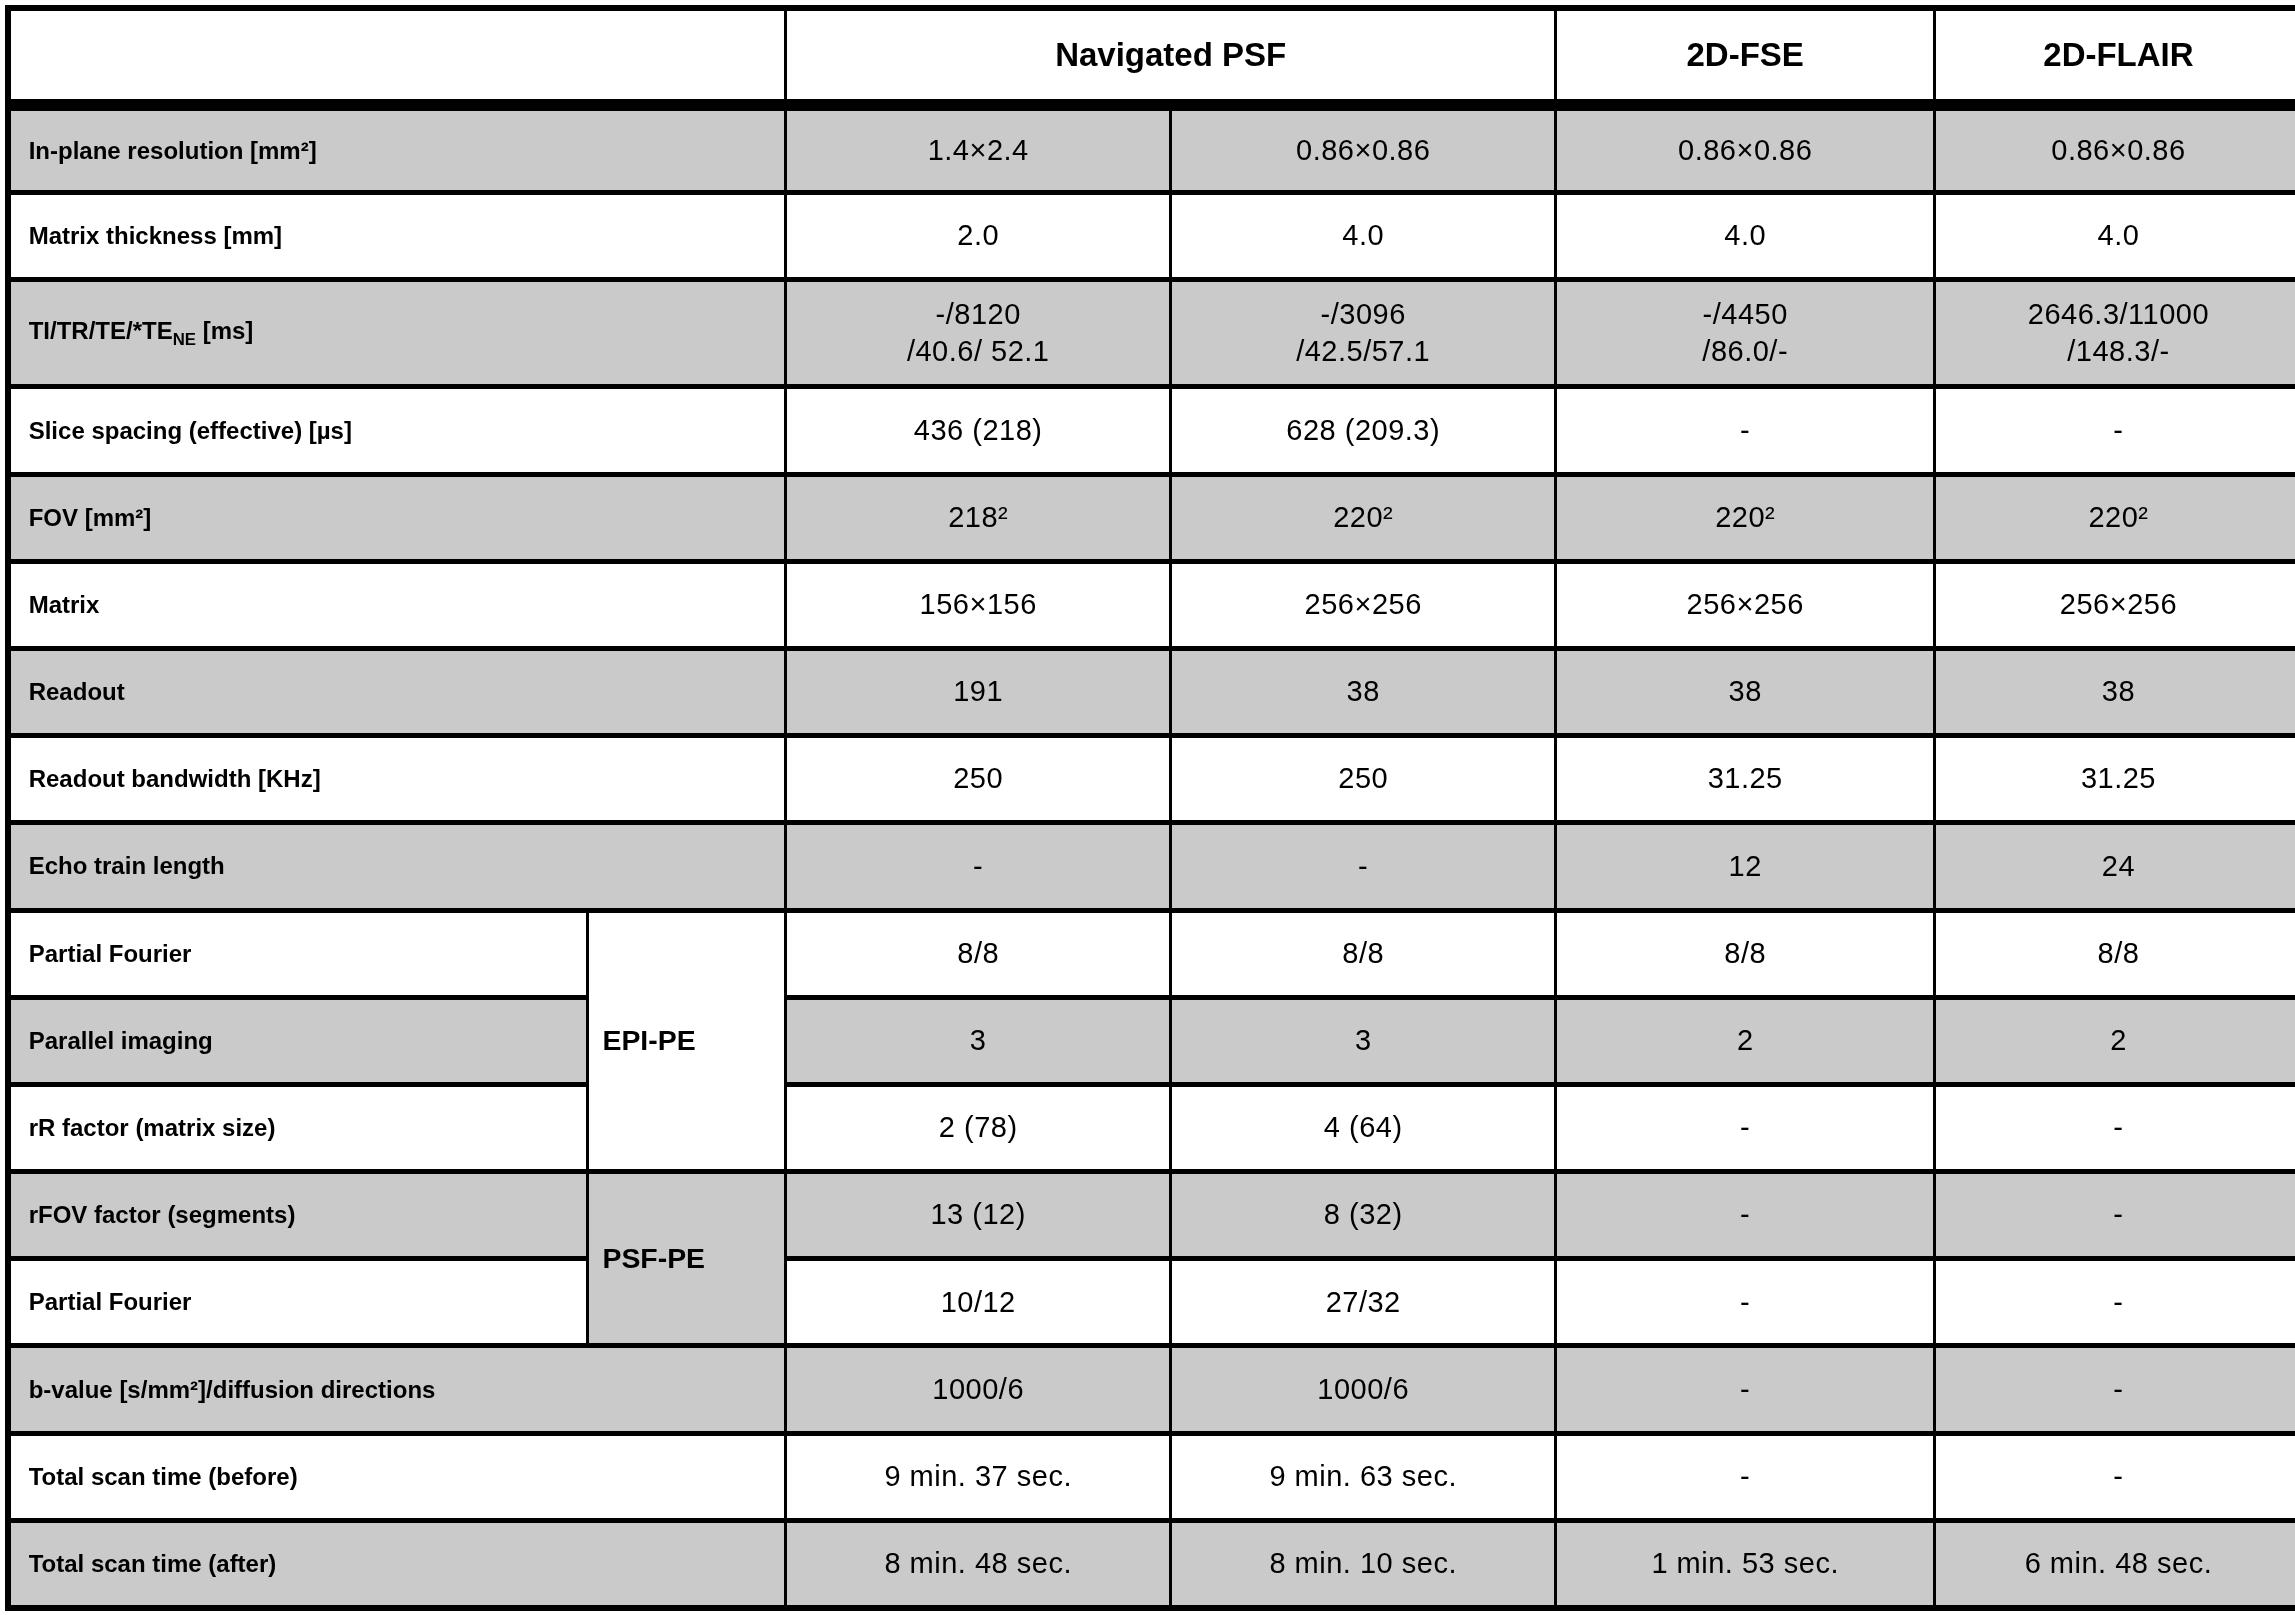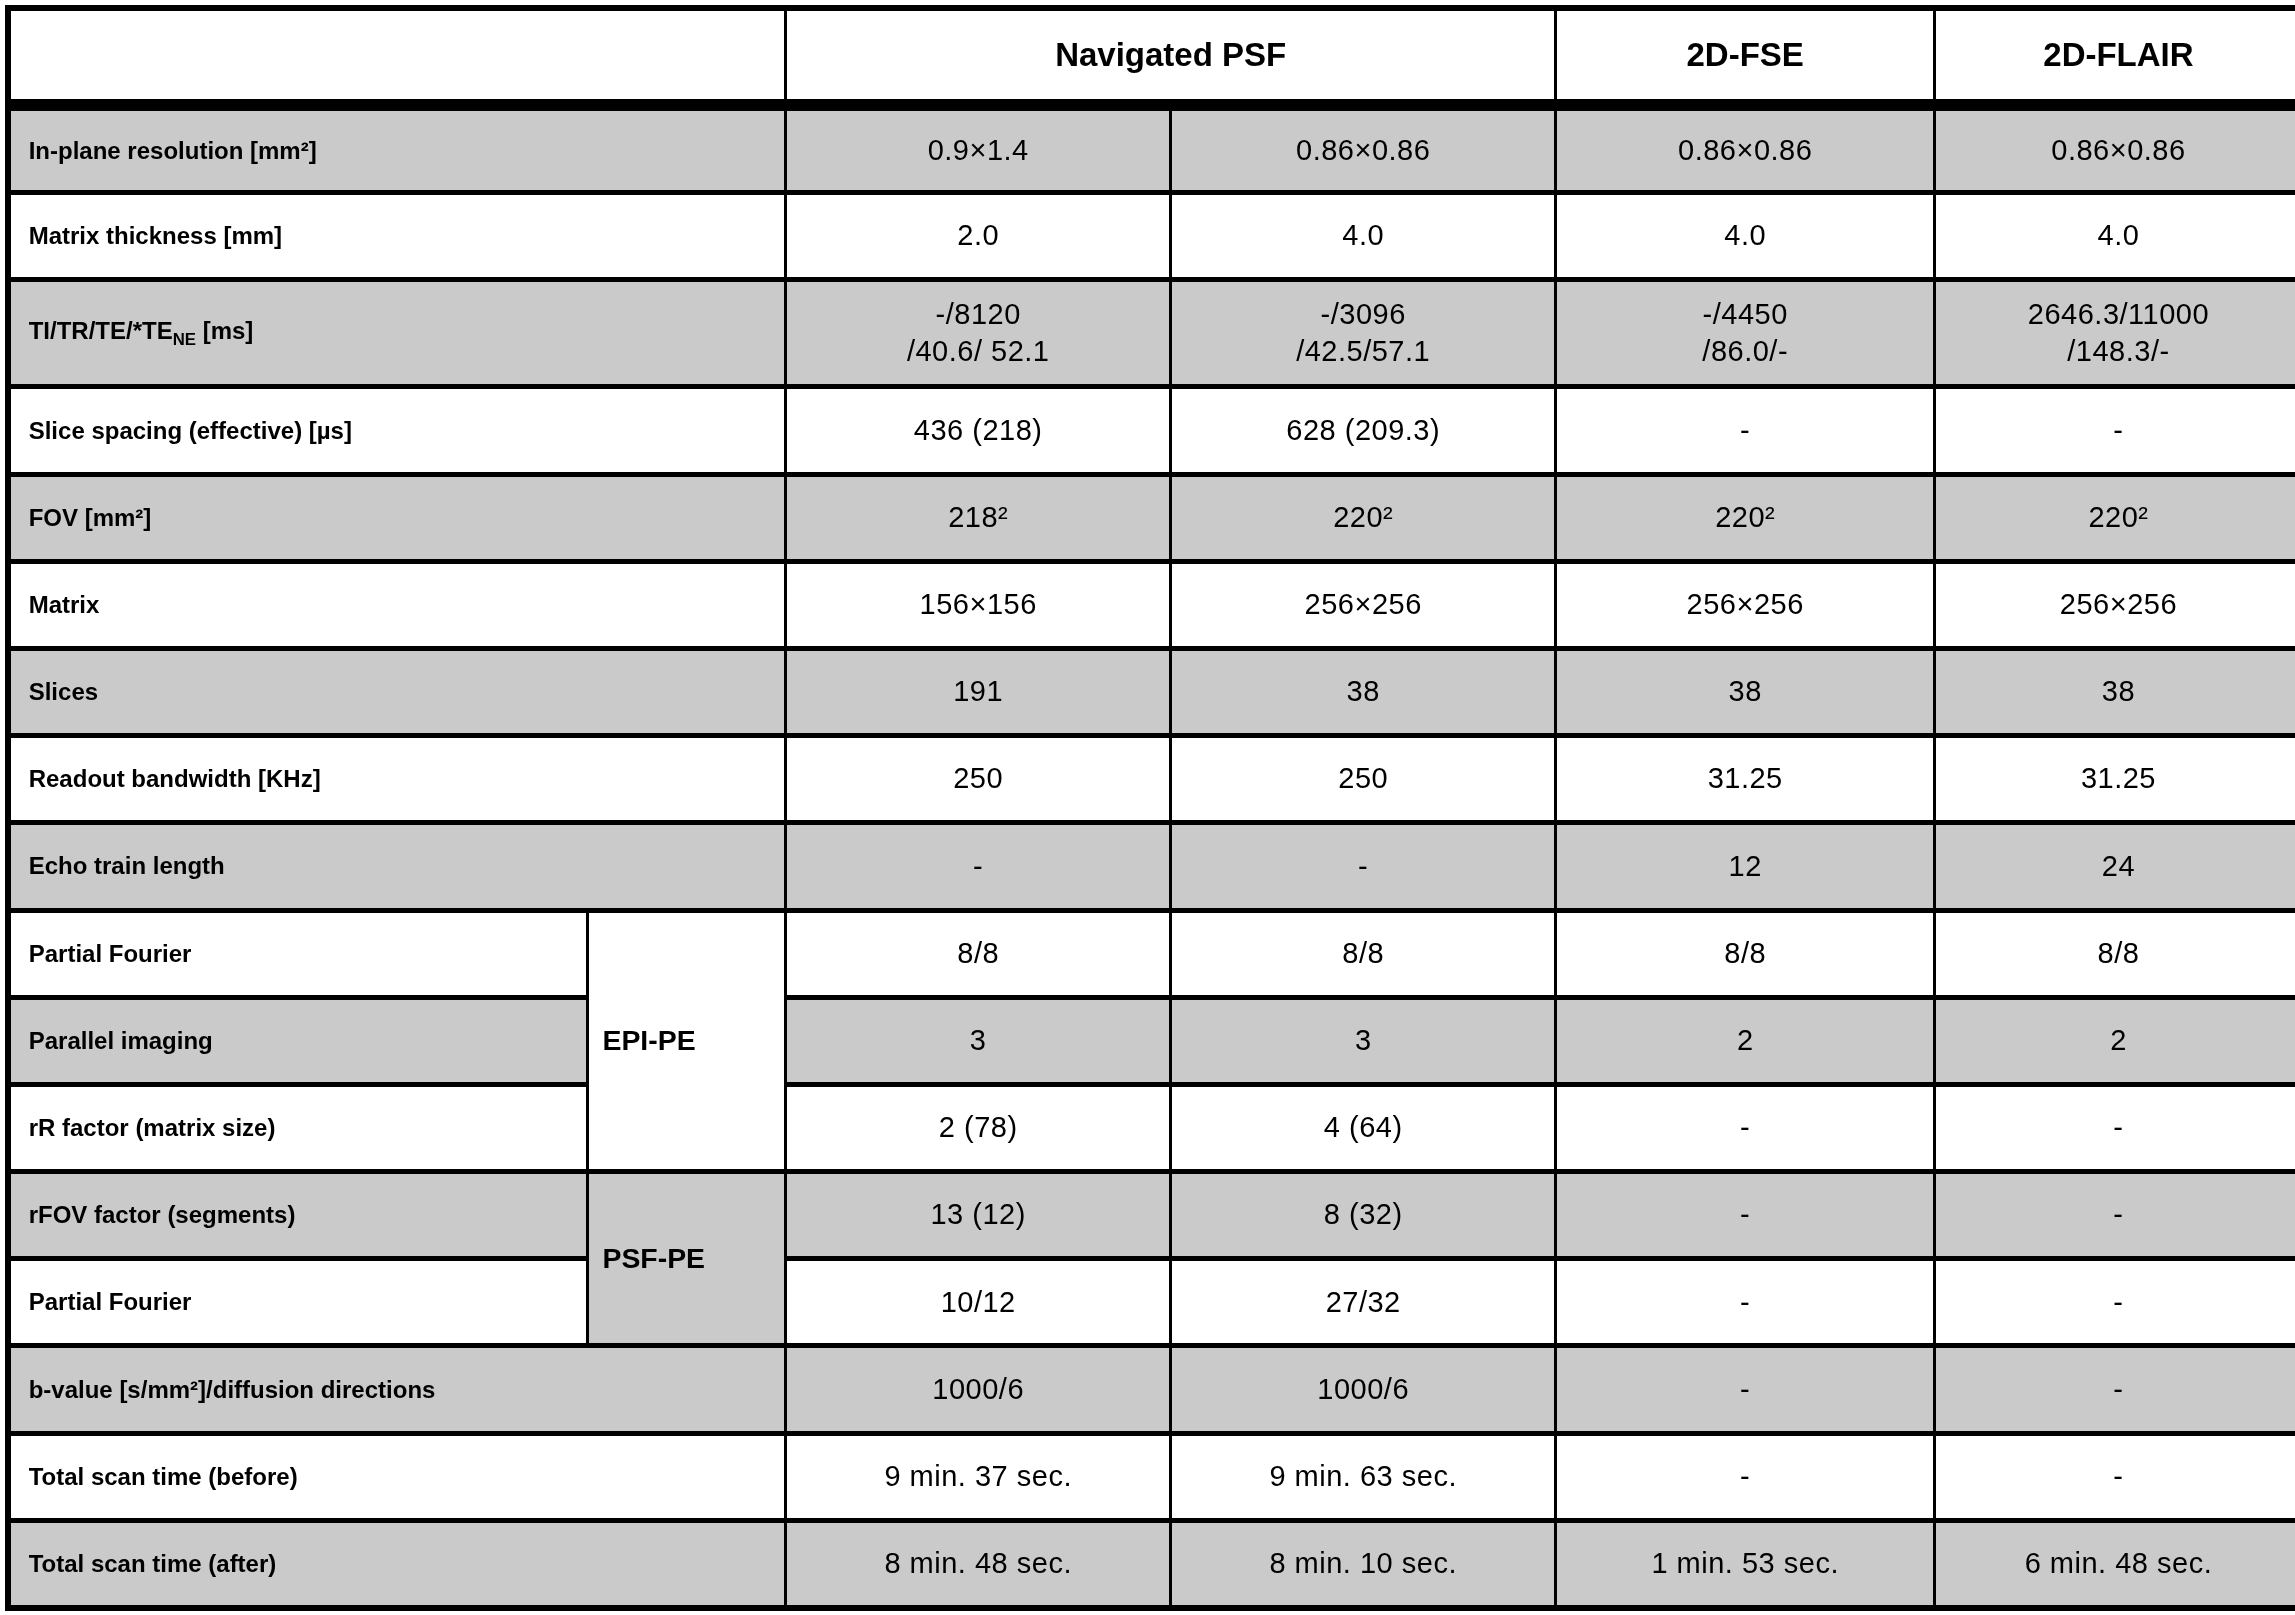--- a/index.html
+++ b/index.html
@@ -92,21 +92,21 @@
     <tbody>
         <tr class="header-row">
       <th colspan="2"></th>
       <th colspan="2">Navigated PSF</th>
       <th>2D-FSE</th>
       <th>2D-FLAIR</th>
     </tr>
 
     <tr class="shaded">
       <td class="label" colspan="2">In-plane resolution [mm²]</td>
-      <td class="val">0.9×1.4</td>
+      <td class="val">1.4×2.4</td>
       <td class="val">0.86×0.86</td>
       <td class="val">0.86×0.86</td>
       <td class="val">0.86×0.86</td>
     </tr>
 
     <tr>
       <td class="label" colspan="2">Matrix thickness [mm]</td>
       <td class="val">2.0</td>
       <td class="val">4.0</td>
       <td class="val">4.0</td>
@@ -143,21 +143,21 @@
 
     <tr>
       <td class="label" colspan="2">Matrix</td>
       <td class="val">156×156</td>
       <td class="val">256×256</td>
       <td class="val">256×256</td>
       <td class="val">256×256</td>
     </tr>
 
     <tr class="shaded">
-      <td class="label" colspan="2">Slices</td>
+      <td class="label" colspan="2">Readout</td>
       <td class="val">191</td>
       <td class="val">38</td>
       <td class="val">38</td>
       <td class="val">38</td>
     </tr>
 
     <tr>
       <td class="label" colspan="2">Readout bandwidth [KHz]</td>
       <td class="val">250</td>
       <td class="val">250</td>

